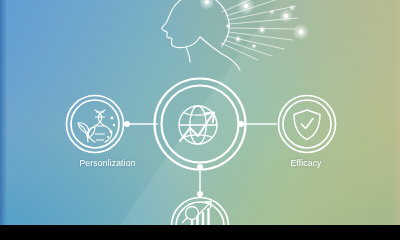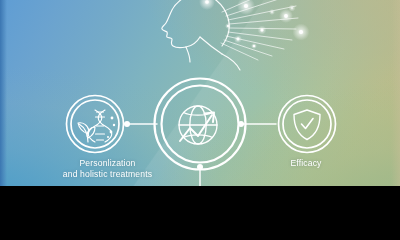--- a/index.html
+++ b/index.html
@@ -3,21 +3,21 @@
 <meta charset="utf-8">
 <style>
   html, body {
     margin: 0;
     padding: 0;
     background: #000;
   }
   #canvas {
     position: relative;
     width: 400px;
-    height: 186px;
+    height: 225px;
     overflow: hidden;
     font-family: "Liberation Sans", sans-serif;
   }
   
   .bg-base {
     position: absolute;
     inset: 0;
     background:
       linear-gradient(118deg,
         #5f9dd4 0%,
@@ -280,20 +280,19 @@
       <line x1="203" y1="225" x2="203" y2="213" stroke-width="2.4"></line>
       <line x1="208.5" y1="225" x2="208.5" y2="209" stroke-width="2.4"></line>
 
       <path d="M197 216 L 203 210 L 210 203"></path>
       <path d="M205 202 L 211 201.5 L 210.5 207.5"></path>
     </g>
   </svg>
 
   <div class="label label-left">
     <span class="l1">Personlization</span>
-    <span class="l2">and holistic treatments</span>
   </div>
 
   <div class="label label-right">
     <span class="l1">Efficacy</span>
   </div>
 
 </div>
 
 </body></html>

